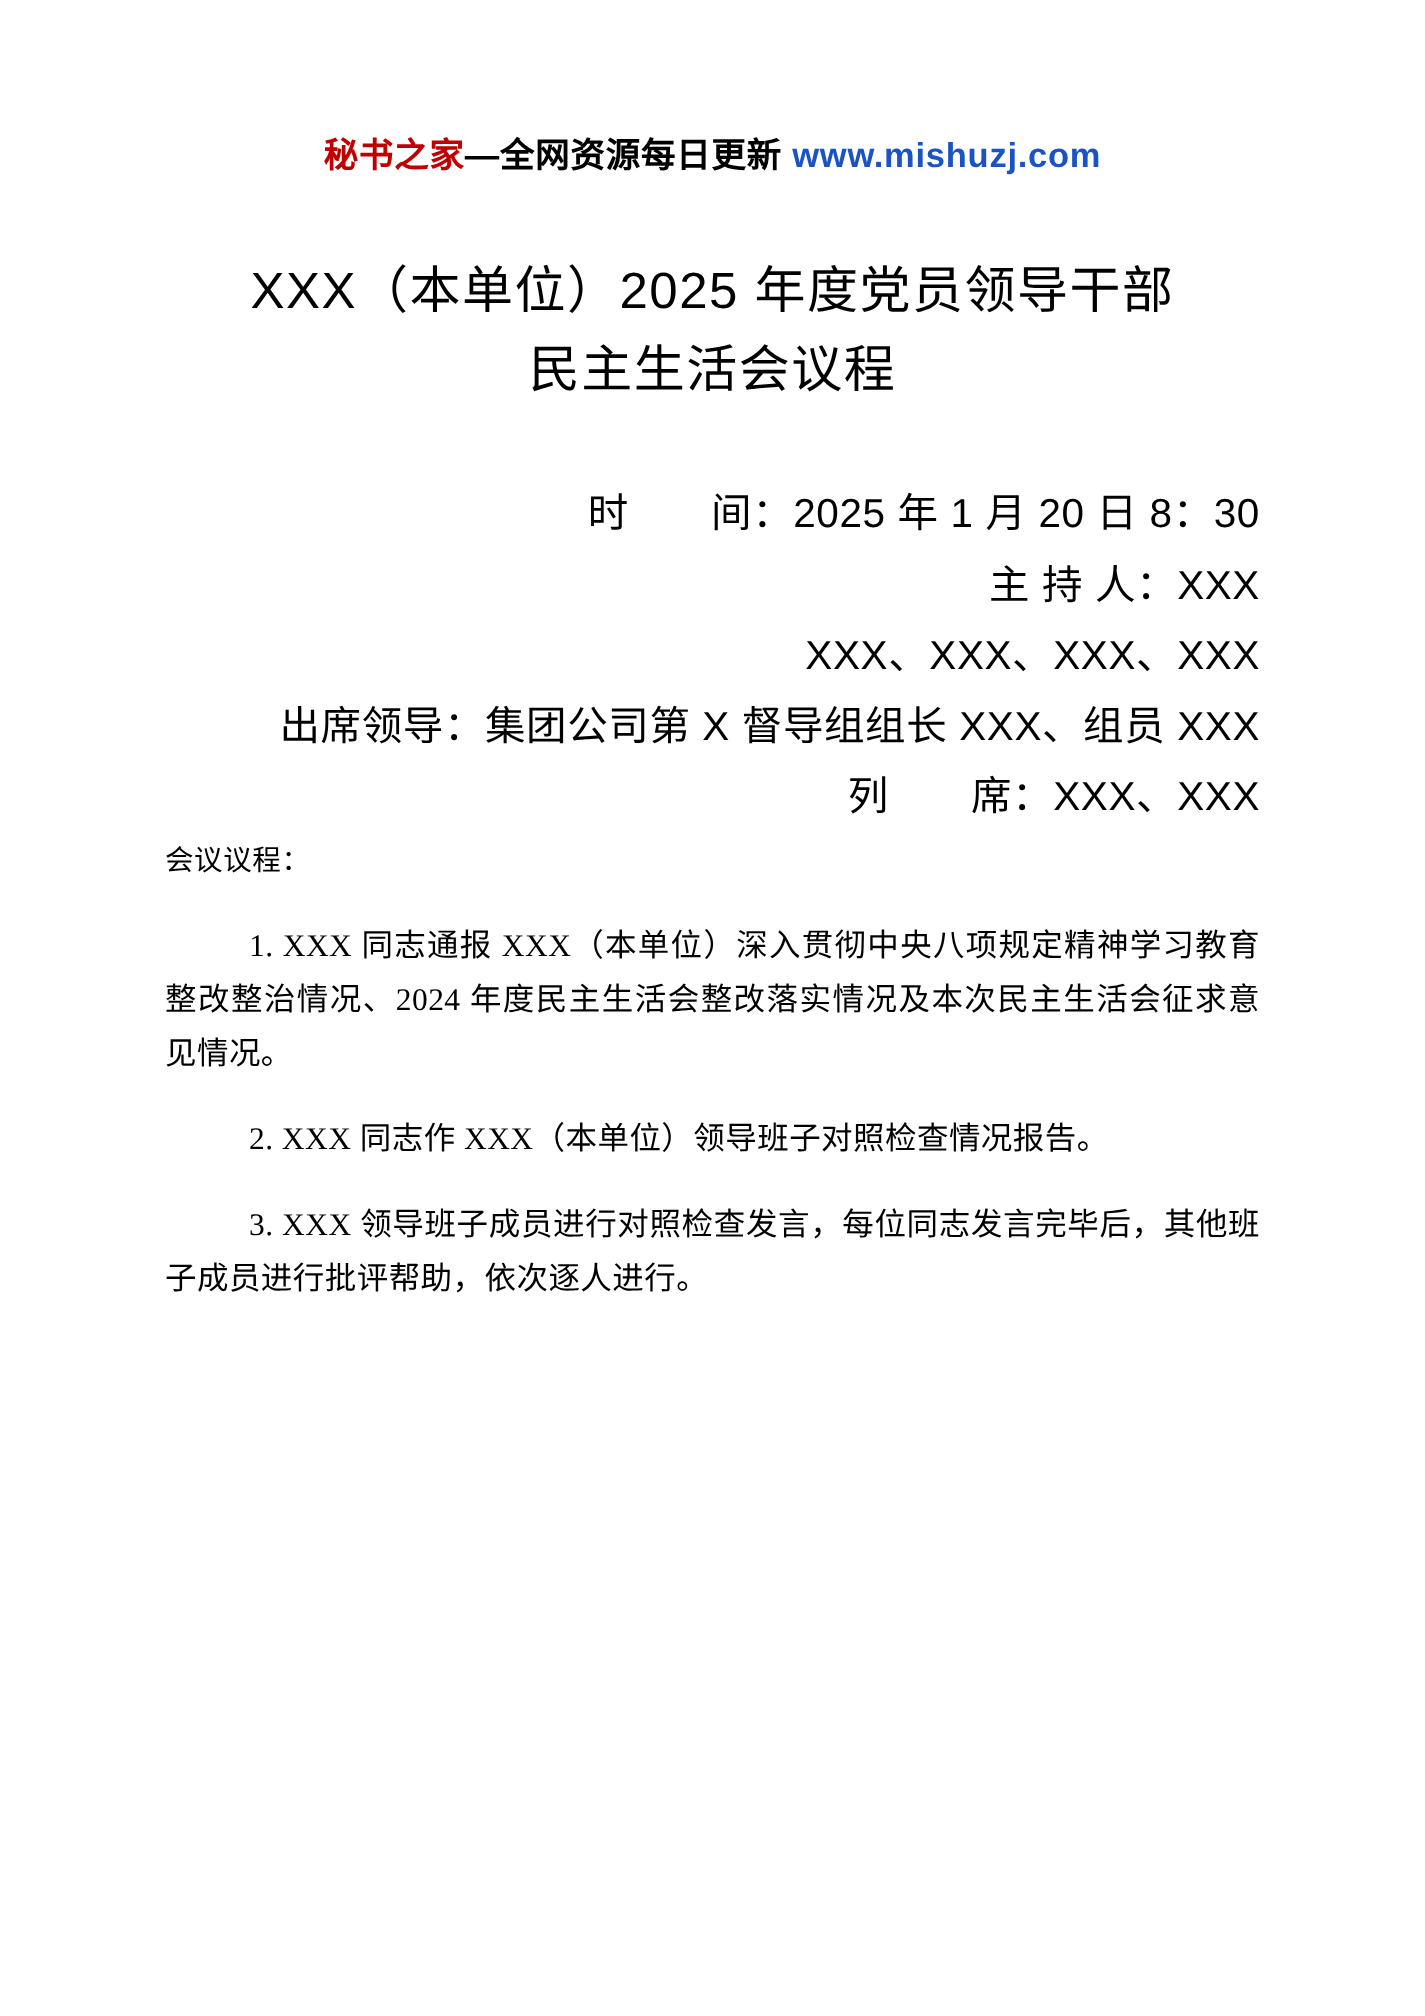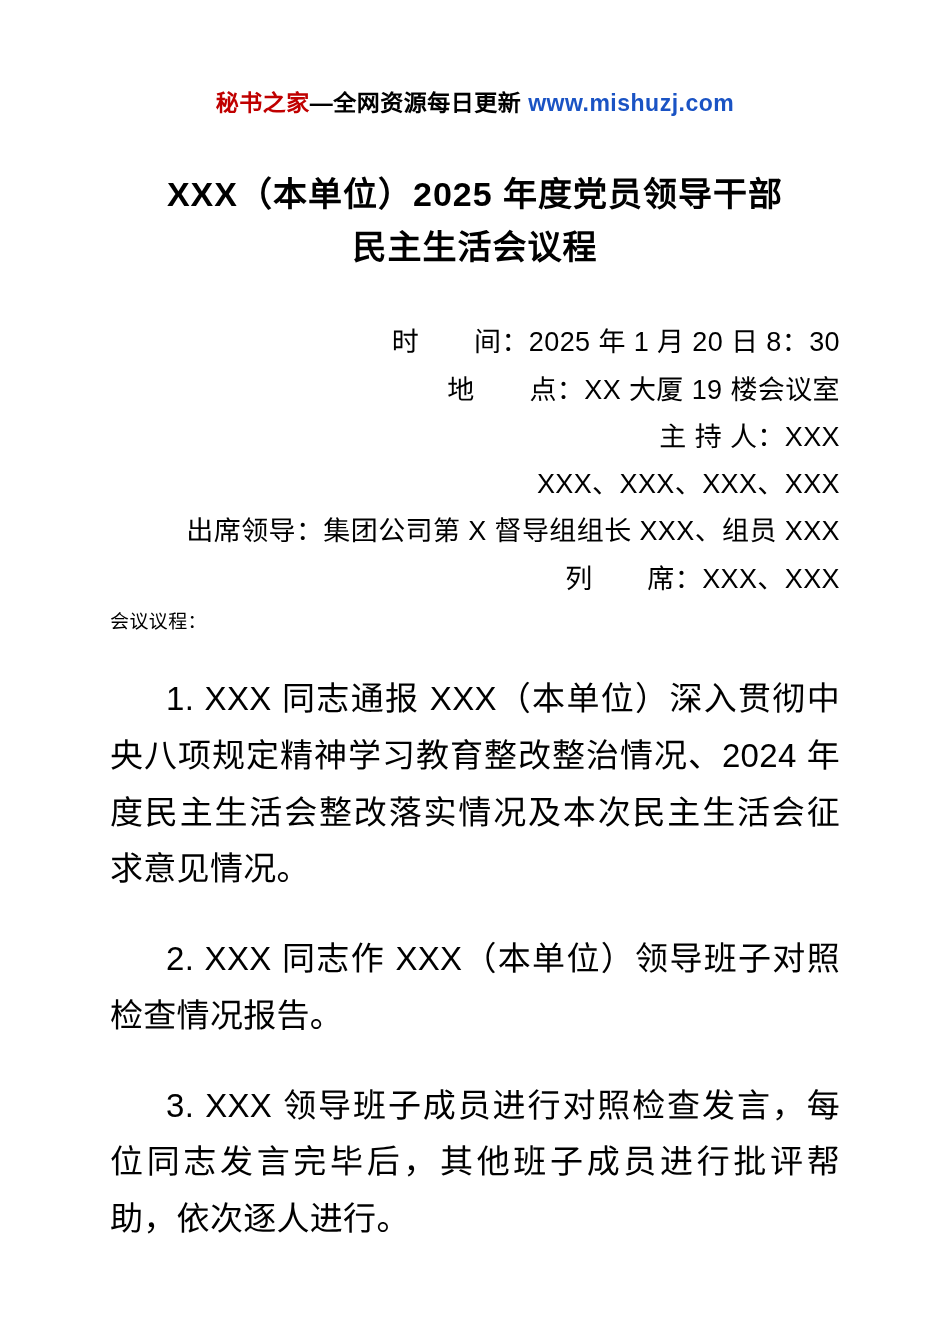--- a/index.html
+++ b/index.html
@@ -37,21 +37,21 @@
     color: #000000;
   }
   .site-header .url {
     color: #1a53c4;
   }
   
   .doc-title {
     margin-top: 50px;
     text-align: center;
     font-size: 34px;
-    font-weight: bold;
+    font-weight: normal;
     line-height: 1.55;
     letter-spacing: 1px;
   }
   .doc-title .line {
     display: block;
     white-space: nowrap;
   }
   
   .meta {
     margin-top: 46px;
@@ -68,23 +68,24 @@
   }
   
   .agenda-label {
     font-size: 19px;
     line-height: 1.75;
     letter-spacing: 0.4px;
     margin-top: 2px;
   }
   .agenda-list {
     margin-top: 18px;
-    font-size: 33px;
+    font-size: 21px;
     line-height: 1.72;
     letter-spacing: 0.3px;
+    font-family: Liberation Serif, serif;
   }
   .agenda-item {
     text-indent: 56px;
     text-align: justify;
     text-justify: inter-ideograph;
     margin-bottom: 2px;
   }
 </style>
 </head>
 <body>
@@ -95,21 +96,20 @@
     <span class="brand">秘书之家</span><span class="tagline">—全网资源每日更新</span> <span class="url">www.mishuzj.com</span>
   </div>
 
   <div class="doc-title">
     <span class="line">XXX（本单位）2025 年度党员领导干部</span>
     <span class="line">民主生活会议程</span>
   </div>
 
   <div class="meta">
     <div class="meta-row">时　　间：2025 年 1 月 20 日 8：30</div>
-    <div class="meta-row">地　　点：XX 大厦 19 楼会议室</div>
     <div class="meta-row">主 持 人：XXX</div>
     <div class="meta-row indented">XXX、XXX、XXX、XXX</div>
     <div class="meta-row">出席领导：集团公司第 X 督导组组长 XXX、组员 XXX</div>
     <div class="meta-row">列　　席：XXX、XXX</div>
   </div>
 
   <div class="agenda-label">会议议程：</div>
 
   <div class="agenda-list">
     <p class="agenda-item">1. XXX 同志通报 XXX（本单位）深入贯彻中央八项规定精神学习教育整改整治情况、2024 年度民主生活会整改落实情况及本次民主生活会征求意见情况。</p>

